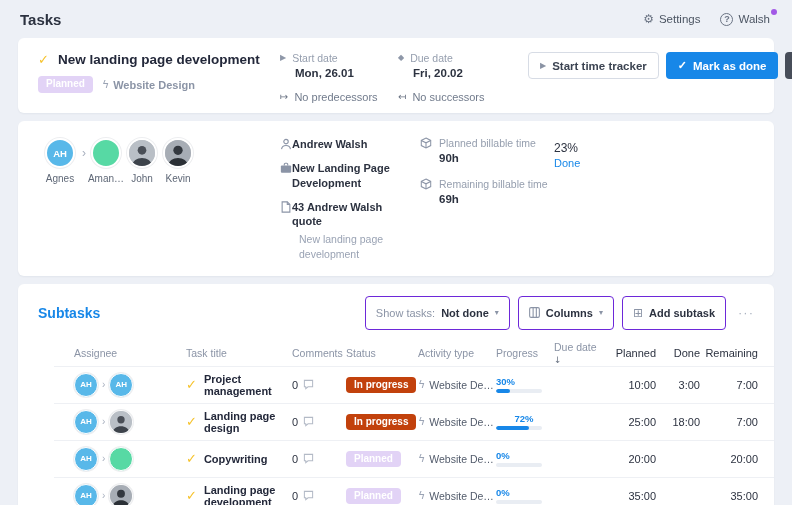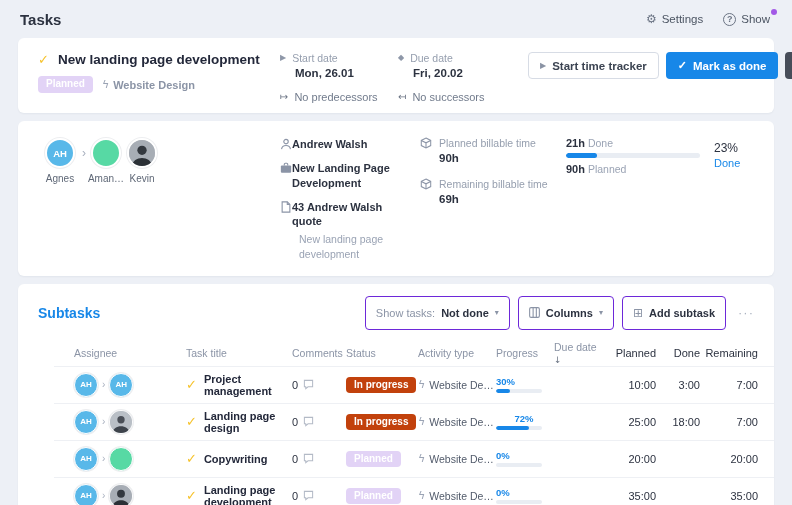--- a/index.html
+++ b/index.html
@@ -124,21 +124,21 @@
 
   <div class="appbar">
     <div class="appbar-title">Tasks</div>
     <div class="appbar-right">
       <div class="appbar-link">
         <span class="glyph-icon">⚙</span>
         <span>Settings</span>
       </div>
       <div class="appbar-link">
         <span class="help-circle">?</span>
-        <span>Show</span>
+        <span>Walsh</span>
         <span class="notif-dot"></span>
       </div>
     </div>
   </div>
 
   <div class="card task-card">
     <div class="task-left">
       <div class="task-title-row">
         <span class="check-yellow">✓</span>
         <span class="task-title">New landing page development</span>
@@ -200,20 +200,30 @@
         <div class="avatar-name">Agnes</div>
       </div>
       <span class="group-chevron">›</span>
       <div class="avatar-col tight">
         <div class="avatar green"></div>
         <div class="avatar-name">Aman…</div>
       </div>
       <div class="avatar-col tight">
         <div class="avatar photo">
           <svg viewBox="0 0 24 24">
+              <rect width="24" height="24" fill="#b9bfc6"></rect>
+              <circle cx="12" cy="9.5" r="4" fill="#4a4f57"></circle>
+              <path d="M3 24c0-5 4.5-7.5 9-7.5s9 2.5 9 7.5z" fill="#3d434b"></path>
+            </svg>
+        </div>
+        <div class="avatar-name">John</div>
+      </div>
+      <div class="avatar-col tight">
+        <div class="avatar photo">
+          <svg viewBox="0 0 24 24">
               <rect width="24" height="24" fill="#a7adb5"></rect>
               <circle cx="12" cy="9.5" r="4.3" fill="#33383f"></circle>
               <path d="M3 24c0-5 4.5-7.5 9-7.5s9 2.5 9 7.5z" fill="#2b3036"></path>
             </svg>
         </div>
         <div class="avatar-name">Kevin</div>
       </div>
     </div>
 
     <div class="info-col">
@@ -257,33 +267,20 @@
             <path d="M7 1.2 12.5 4v6L7 12.8 1.5 10V4z" fill="none" stroke="#8b94a6" stroke-width="1.2"></path>
             <path d="M1.5 4 7 6.8 12.5 4M7 6.8v6" fill="none" stroke="#8b94a6" stroke-width="1.2"></path>
           </svg>
         <div>
           <div class="billable-label">Remaining billable time</div>
           <div class="billable-value">69h</div>
         </div>
       </div>
     </div>
 
-    <div class="progress-col">
-      <div class="prog-line">
-        <b>21h</b>
-        <span>Done</span>
-      </div>
-      <div class="progressbar">
-        <div class="fill" style="width: 23%;"></div>
-      </div>
-      <div class="prog-line">
-        <b>90h</b>
-        <span>Planned</span>
-      </div>
-    </div>
 
     <div class="pct-col">
       <div class="pct-value">23%</div>
       <div class="pct-sub">Done</div>
     </div>
   </div>
 
   <div class="card subtasks-card">
     <div class="subtasks-head">
       <div class="subtasks-title">Subtasks</div>

